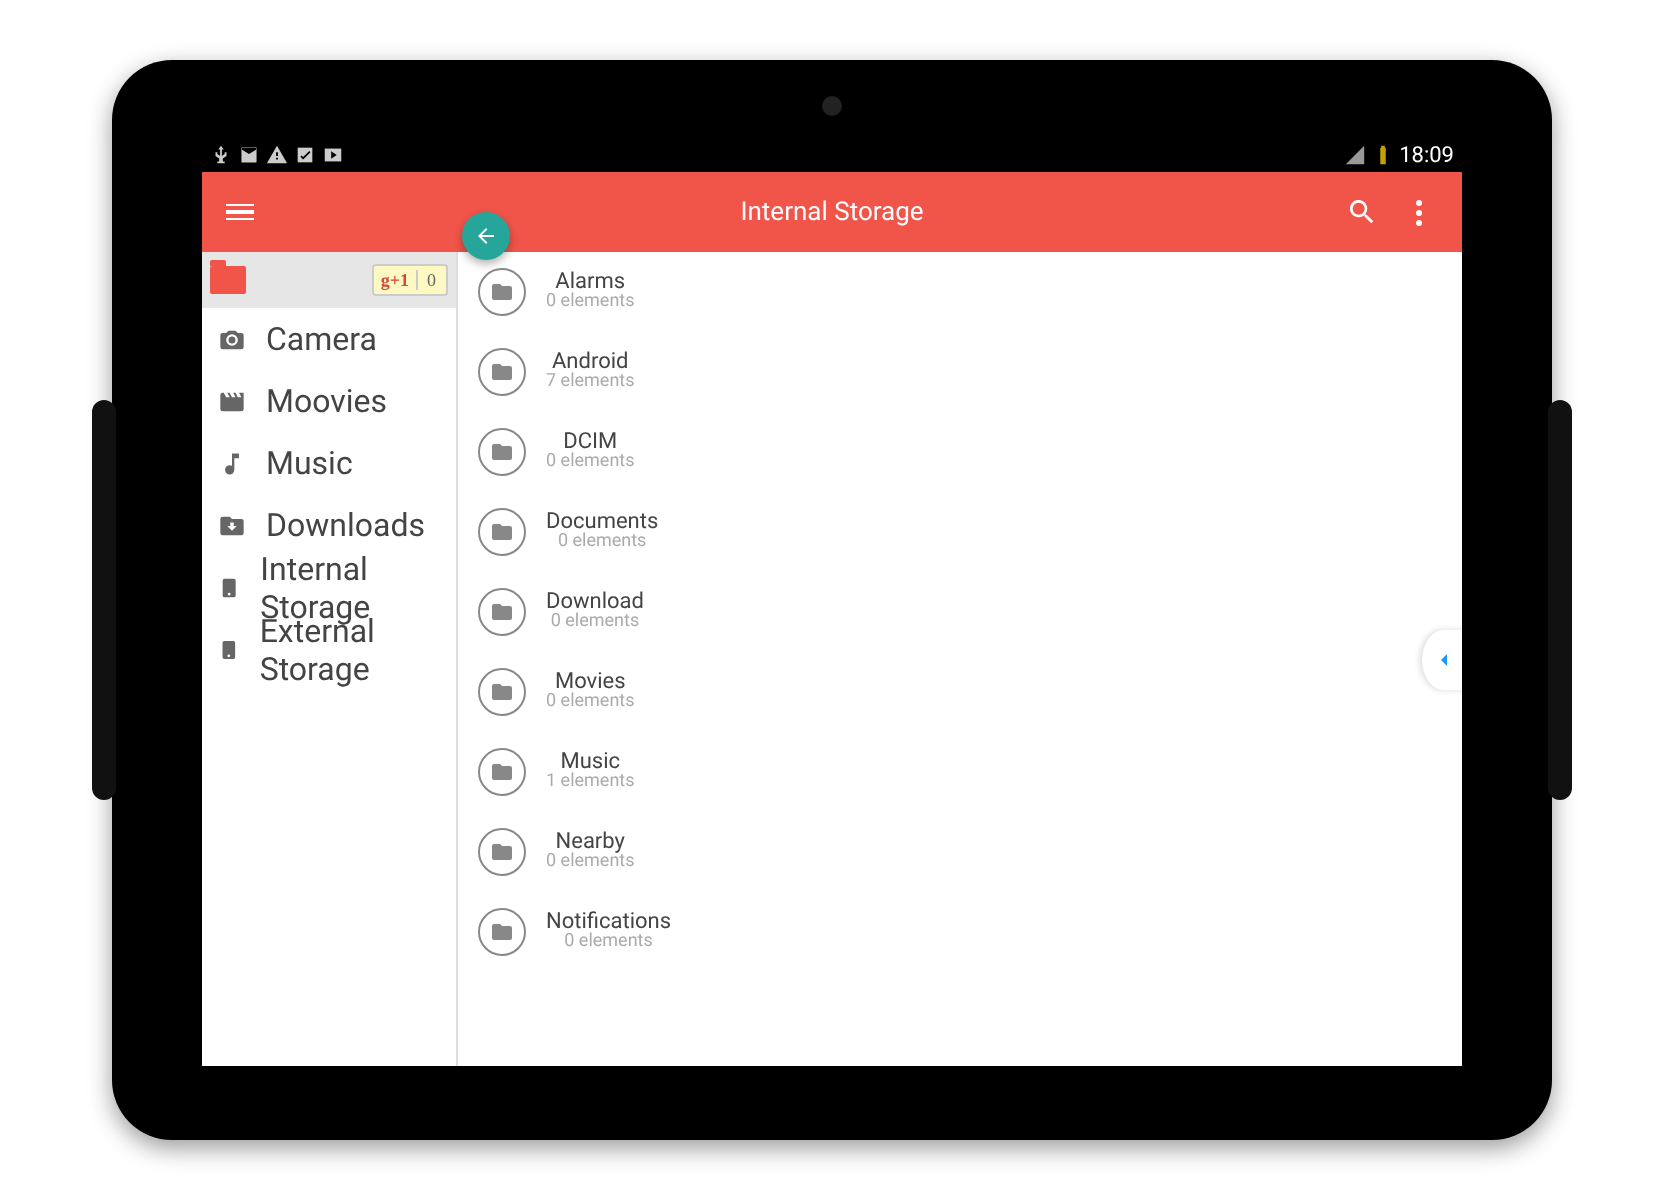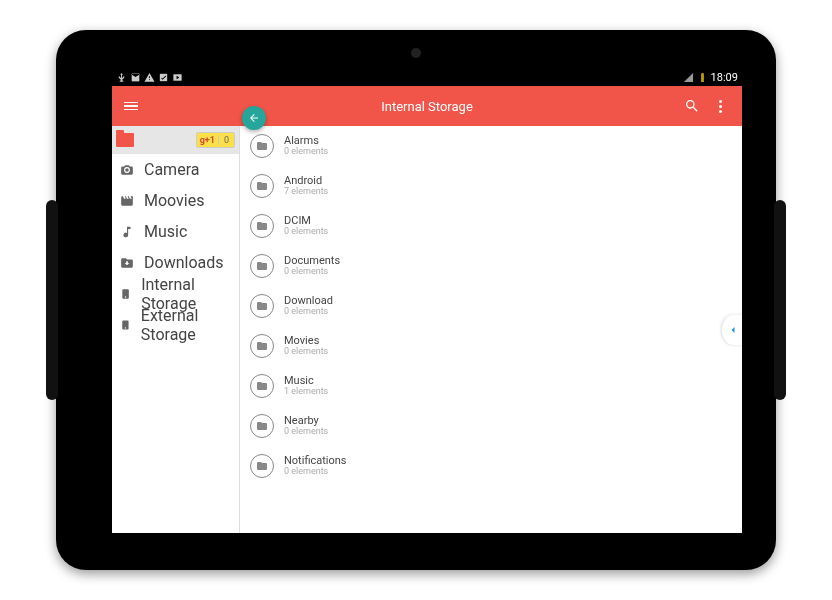--- a/index.html
+++ b/index.html
@@ -36,21 +36,21 @@
     top: 170px;
     width: 12px;
     height: 200px;
     background: #111;
     border-radius: 6px;
   }
   .device-speaker-left { left: -10px; }
   .device-speaker-right { right: -10px; }
   .screen {
     position: absolute;
-    left: 56px;
+    left: 45px;
     top: 38px;
     width: 630px;
     height: 465px;
     background: #fff;
     overflow: hidden;
   }
   
   .status-bar {
     height: 18px;
     background: #000;
@@ -161,25 +161,26 @@
     width: 8px;
     height: 3px;
     background: #f15449;
     border-radius: 1px 1px 0 0;
   }
   .gplus-badge {
     margin-left: auto;
     display: flex;
     align-items: center;
     border: 1px solid #ccc;
-    background: #fde047;
+    background: #fef9c3;
     border-radius: 2px;
     font-size: 9px;
     overflow: hidden;
     height: 16px;
+    font-family: Liberation Serif, serif;
   }
   .gplus-badge .gplus-label {
     padding: 0 3px;
     color: #d34a3a;
     font-weight: bold;
     border-right: 1px solid #ccc;
   }
   .gplus-badge .gplus-count {
     padding: 0 5px;
     color: #666;
@@ -208,20 +209,21 @@
     font-size: 8px;
     color: #ccc;
     padding: 4px 6px;
   }
   
   .main {
     flex: 1;
     background: #fff;
     overflow-y: auto;
     position: relative;
+    text-align: center;
   }
   .folder-row {
     display: flex;
     align-items: center;
     height: 40px;
     padding: 0 10px;
     gap: 10px;
     cursor: pointer;
     border-bottom: none;
   }

